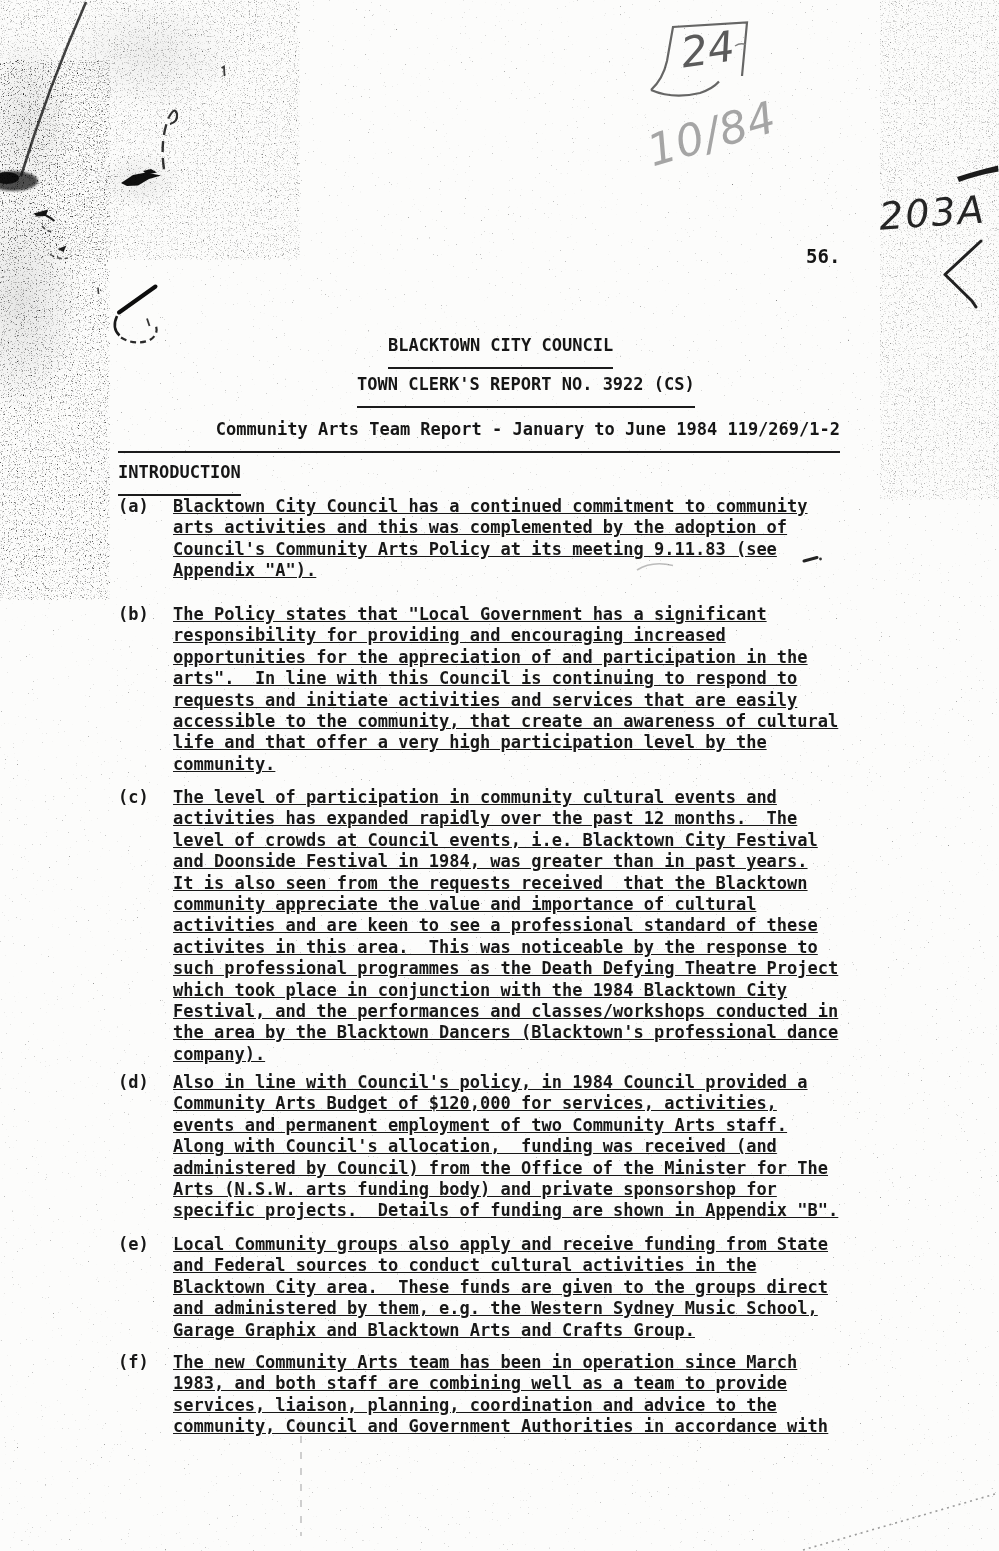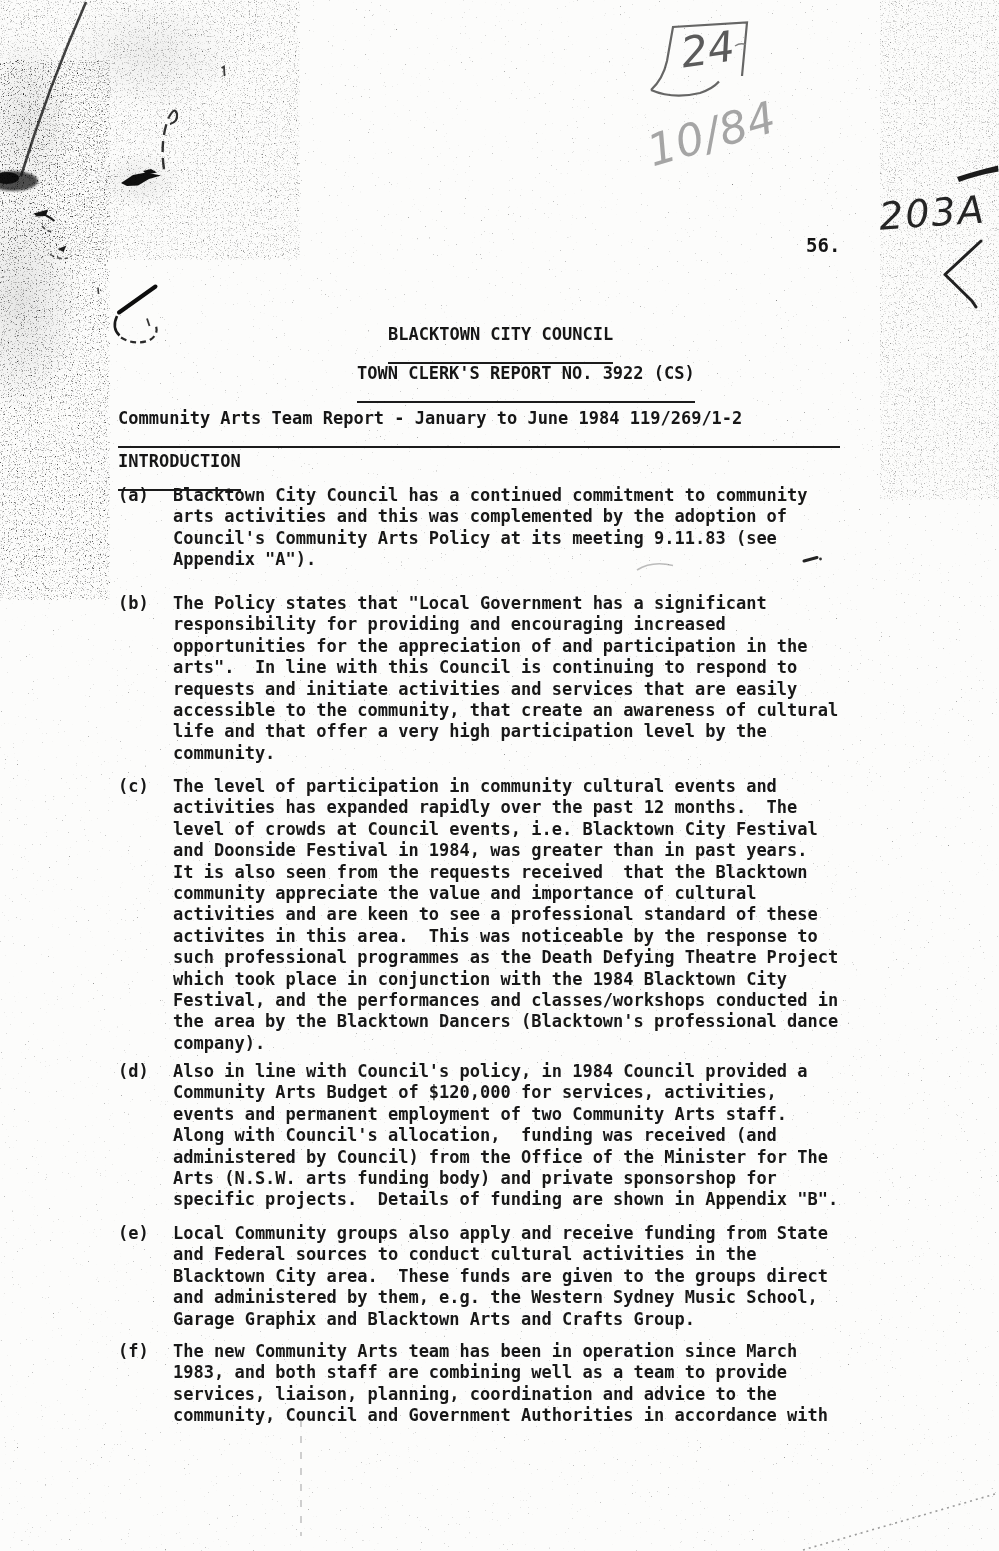--- a/index.html
+++ b/index.html
@@ -10,36 +10,36 @@
       radial-gradient(ellipse 90px 170px at 20px 300px, rgba(110,110,110,.16), transparent 70%),
       radial-gradient(ellipse 70px 130px at 28px 120px, rgba(110,110,110,.13), transparent 70%),
       radial-gradient(ellipse 130px 80px at 150px 55px, rgba(120,120,120,.10), transparent 70%),
       radial-gradient(ellipse 60px 40px at 140px 180px, rgba(100,100,100,.10), transparent 70%);
     overflow:hidden;
     font-family:"DejaVu Sans Mono", monospace;
     color:#181818;
   }
   .typed{font-weight:bold;font-size:17px;line-height:21.4px;}
   .heading{position:absolute;font-weight:bold;font-size:17px;white-space:pre;
-           border-bottom:2.5px solid #1b1b1b;padding-bottom:18px;color:#161616;}
+           border-bottom:2.5px solid #1b1b1b;padding-bottom:12px;color:#161616;}
   .para{position:absolute;display:flex;align-items:flex-start;}
   .para .plabel{flex:none;width:55px;}
-  .pre{white-space:pre;}
+  .pre{white-space:pre;text-decoration:underline;}
   .page-number{position:absolute;left:806px;top:234px;font-family:"DejaVu Sans Mono",monospace;
                font-weight:bold;font-size:19px;color:#141414;}
   .annot{position:absolute;font-family:"DejaVu Sans",sans-serif;font-style:italic;line-height:1;}
   .annot-24{left:681px;top:29px;font-size:42px;color:#4a4a4a;transform:rotate(-8deg);opacity:.9;}
   .annot-date{left:646px;top:112px;font-size:44px;color:#979797;transform:rotate(-16deg);
               letter-spacing:1px;opacity:.85;}
   .annot-203a{left:879px;top:194px;font-size:38px;color:#262626;transform:rotate(-4deg);
               letter-spacing:2px;}
   svg.overlay{position:absolute;left:0;top:0;width:999px;height:1551px;pointer-events:none;}
   .z-marks{z-index:4;}
   .z-noise{z-index:6;}
-  .z-text{z-index:2;}
+  .z-text{z-index:2;margin-top:11px;}
   .z-annot{z-index:3;}
 </style>
 </head>
 <body>
 
 <div class="page">
 
   <svg class="overlay z-marks" viewBox="0 0 999 1551">
     <defs>
       <filter id="blur1">
@@ -103,21 +103,21 @@
 
     <path d="M803,1550 L995,1494" stroke="#8a8a8a" stroke-width="1.6" stroke-dasharray="2 4" opacity="0.85" fill="none"></path>
 
     <path d="M301,1420 L301,1536" stroke="#9a9a9a" stroke-width="1.3" stroke-dasharray="7 9" opacity="0.7" fill="none"></path>
   </svg>
 
   <div class="heading z-text" style="left:388px;top:324px;">BLACKTOWN CITY COUNCIL</div>
 
   <div class="heading z-text" style="left:357px;top:363px;">TOWN CLERK'S REPORT NO. 3922 (CS)</div>
 
-  <div class="heading z-text" style="left:118px;top:408px;width:722px;">Community Arts Team Report - January to June 1984 119/269/1-2</div>
+  <div class="heading z-text" style="left:118px;top:408px;width:722px;text-align:right;">Community Arts Team Report - January to June 1984 119/269/1-2</div>
 
   <div class="heading z-text" style="left:118px;top:451px;text-align:center;">INTRODUCTION</div>
 
   <div class="para typed z-text" style="left:118px;top:485px;">
     <span class="plabel">(a)</span>
     <span class="pre">Blacktown City Council has a continued commitment to community
 arts activities and this was complemented by the adoption of
 Council's Community Arts Policy at its meeting 9.11.83 (see
 Appendix "A").</span>
   </div>

